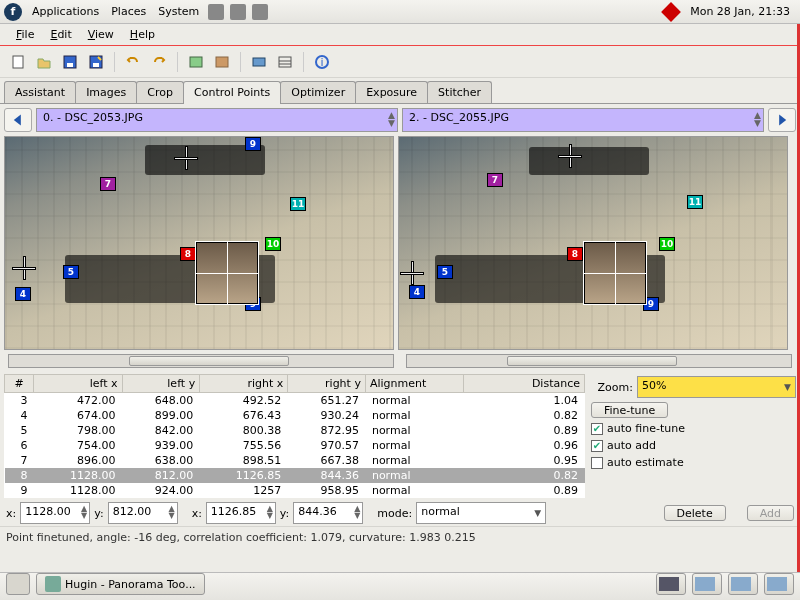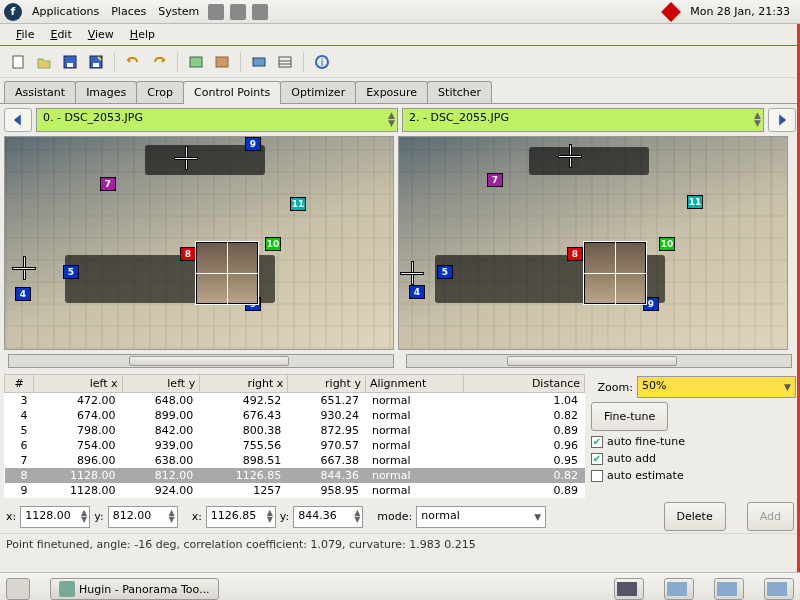--- a/index.html
+++ b/index.html
@@ -20,21 +20,21 @@
 .menubar .menu-item u { text-decoration: underline; }
 .toolbar { height: 32px; background: #edece7; display: flex; align-items: center; padding: 0 6px; gap: 2px; border-bottom: 1px solid #d6d5d0; }
 .toolbar .tb-btn { width: 24px; height: 24px; border: 1px solid transparent; display: flex; align-items: center; justify-content: center; cursor: pointer; border-radius: 2px; }
 .toolbar .sep { width: 1px; height: 20px; background: #ccc; margin: 0 4px; }
 .tabbar { display: flex; align-items: flex-end; padding: 0 4px; background: #edece7; height: 26px; border-bottom: 1px solid #999; }
 .tab { padding: 4px 10px; border: 1px solid #999; border-bottom: none; margin-right: -1px; background: #dedcd6; cursor: pointer; border-radius: 3px 3px 0 0; }
 .tab.active { background: #edece7; position: relative; top: 1px; padding-bottom: 5px; }
 .image-select-row { display: flex; align-items: center; padding: 4px; gap: 4px; }
 .nav-arrow { width: 28px; height: 24px; background: #f5f4ef; border: 1px solid #aaa; border-radius: 3px; display: flex; align-items: center; justify-content: center; cursor: pointer; }
 .nav-arrow svg { width: 14px; height: 14px; }
-.img-select { flex: 1; height: 24px; border: 1px solid #999; background: #bef264; padding: 2px 18px 2px 6px; position: relative; }
+.img-select { flex: 1; height: 24px; border: 1px solid #999; background: #c4b5fd; padding: 2px 18px 2px 6px; position: relative; }
 .img-select .updown { position: absolute; right: 2px; top: 2px; font-size: 9px; color: #666; line-height: 8px; }
 .image-panes { display: flex; gap: 4px; padding: 0 4px 2px 4px; }
 .image-viewport { position: relative; width: 390px; height: 214px; border: 1px solid #999; background: #bbb; overflow: hidden; }
 .building { position: absolute; inset: 0; background: linear-gradient(160deg, #5a6a73 0%, #8c8f88 20%, #c8c0a8 55%, #e0d5bc 100%); }
 .building::before { content: ""; position: absolute; inset: 0; background: repeating-linear-gradient(90deg, rgba(0,0,0,0.08) 0 2px, transparent 2px 16px), repeating-linear-gradient(0deg, rgba(0,0,0,0.06) 0 2px, transparent 2px 22px); opacity: .6; }
 .balcony { position: absolute; background: rgba(0,0,0,0.6); border-radius: 3px; }
 .cp-marker { position: absolute; width: 16px; height: 14px; border: 1px solid #000; display: flex; align-items: center; justify-content: center; color: #fff; font-size: 9px; font-weight: bold; }
 .detail-zoom { position: absolute; width: 64px; height: 64px; border: 1px solid #fff; background: linear-gradient(#6b5a48, #b9a488); box-shadow: 0 0 0 1px #000 inset; }
 .detail-zoom::before, .detail-zoom::after { content:""; position:absolute; background:#fff; }
 .detail-zoom::before { left:50%; top:0; bottom:0; width:1px; }
@@ -54,32 +54,32 @@
 .cp-table th:first-child { text-align: center; }
 .cp-table th.align-col { text-align: left; }
 .cp-table td { padding: 1px 6px; text-align: right; border-right: 1px solid transparent; }
 .cp-table td.align-col { text-align: left; }
 .cp-table tr.selected td { background: #a9a9a9; color: #fff; }
 .side-controls { width: 205px; display: flex; flex-direction: column; gap: 4px; padding-top: 2px; }
 .side-row { display: flex; align-items: center; gap: 4px; }
 .side-row label { width: 42px; text-align: right; }
 .side-row .select { flex: 1; height: 22px; border: 1px solid #999; background: #fde047; padding: 2px 4px; position: relative; }
 .side-row .select .arrow { position:absolute; right:4px; top:5px; font-size:9px; color:#555; }
-.btn { height: 29px; padding: 2px 12px; background: linear-gradient(#f5f4ef,#e4e2da); border: 1px solid #999; border-radius: 3px; cursor: pointer; display:inline-flex; align-items:center; justify-content:center; }
+.btn { height: 16px; padding: 2px 12px; background: linear-gradient(#f5f4ef,#e4e2da); border: 1px solid #999; border-radius: 3px; cursor: pointer; display:inline-flex; align-items:center; justify-content:center; }
 .btn.disabled { color: #999; }
 .chk { display: flex; align-items: center; gap: 4px; }
 .chk .box { width: 12px; height: 12px; border: 1px solid #666; background: #fff; display:flex; align-items:center; justify-content:center; font-size:10px; color:#2a7; }
 .xy-row { display: flex; align-items: center; padding: 2px 6px; gap: 4px; }
 .xy-row .field { width: 70px; height: 22px; border: 1px solid #999; background: #fff; padding: 2px 16px 2px 4px; position: relative; }
 .xy-row .field .updown { position:absolute; right:2px; top:2px; font-size:8px; color:#666; line-height:7px; }
 .xy-row .mode-select { flex:1; max-width:130px; height:22px; border:1px solid #999; background:#fff; padding:2px 4px; position:relative; }
 .xy-row .mode-select .arrow { position:absolute; right:4px; top:5px; font-size:9px; color:#555; }
 .xy-btns { margin-left:auto; display:flex; gap:21px; }
 .status { padding: 4px 6px; color: #333; border-top: 1px solid #d6d5d0; }
-.taskbar { position: absolute; bottom: 0; left: 0; right: 0; height: 28px; background: linear-gradient(#f4f3ef,#e5e4df); border-top: 1px solid #bbb; display: flex; align-items: flex-end; padding: 0 6px; gap: 20px; }
+.taskbar { position: absolute; bottom: 0; left: 0; right: 0; height: 28px; background: linear-gradient(#f4f3ef,#e5e4df); border-top: 1px solid #bbb; display: flex; align-items: flex-start; padding: 0 6px; gap: 6px; }
 .taskbar .task-btn { height: 22px; padding: 2px 8px; border: 1px solid #999; background: linear-gradient(#f0efe9,#d8d6ce); border-radius: 3px; display:flex; align-items:center; gap:4px; cursor:pointer; }
 .taskbar .task-btn .ico { width:16px; height:16px; background:#7a9; border-radius:2px; }
 .taskbar .show-desktop { width:24px; height:22px; border:1px solid #999; background:#d8d6ce; border-radius:3px; }
 .right-red { position:absolute; right:0; top:24px; bottom:28px; width:3px; background:#d33; }
 </style>
 </head>
 <body>
 
 <div class="gnome-panel">
   <div class="logo">f</div>

